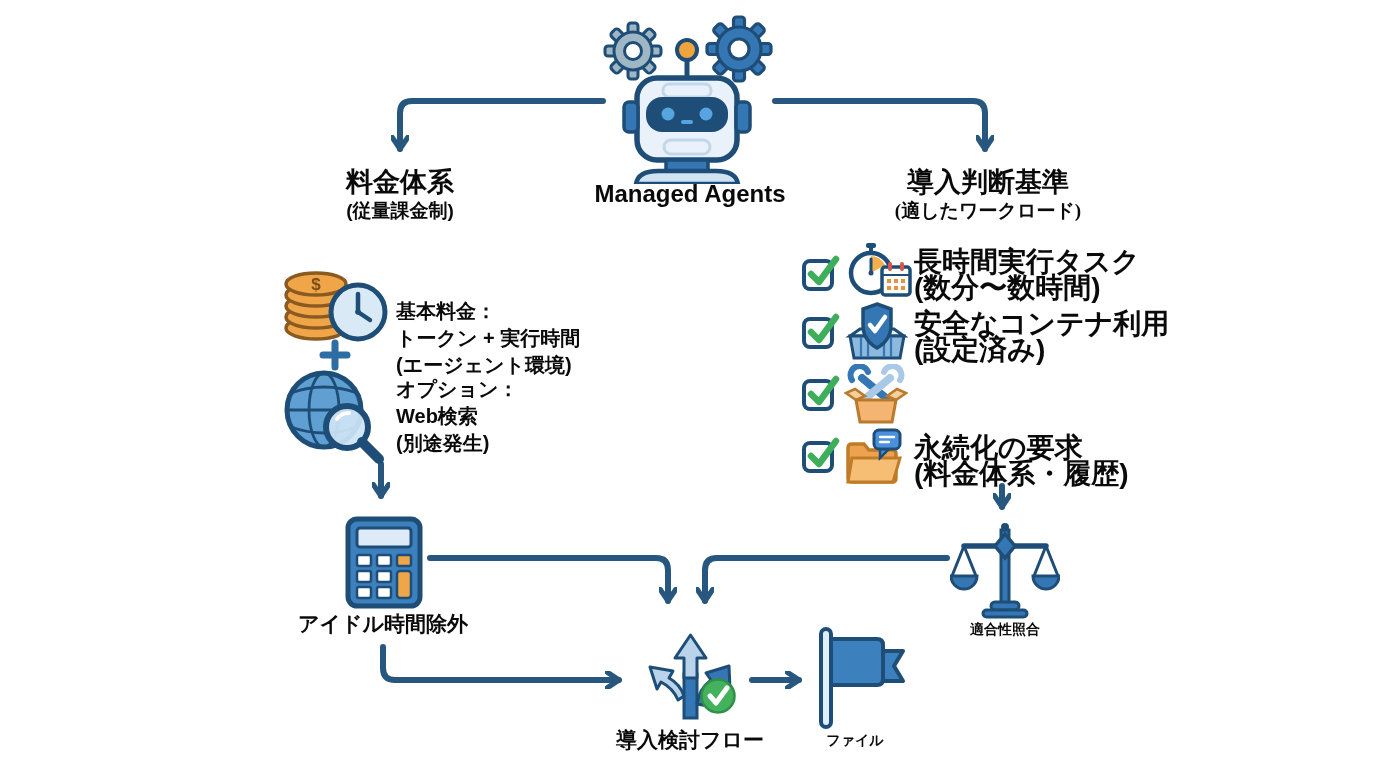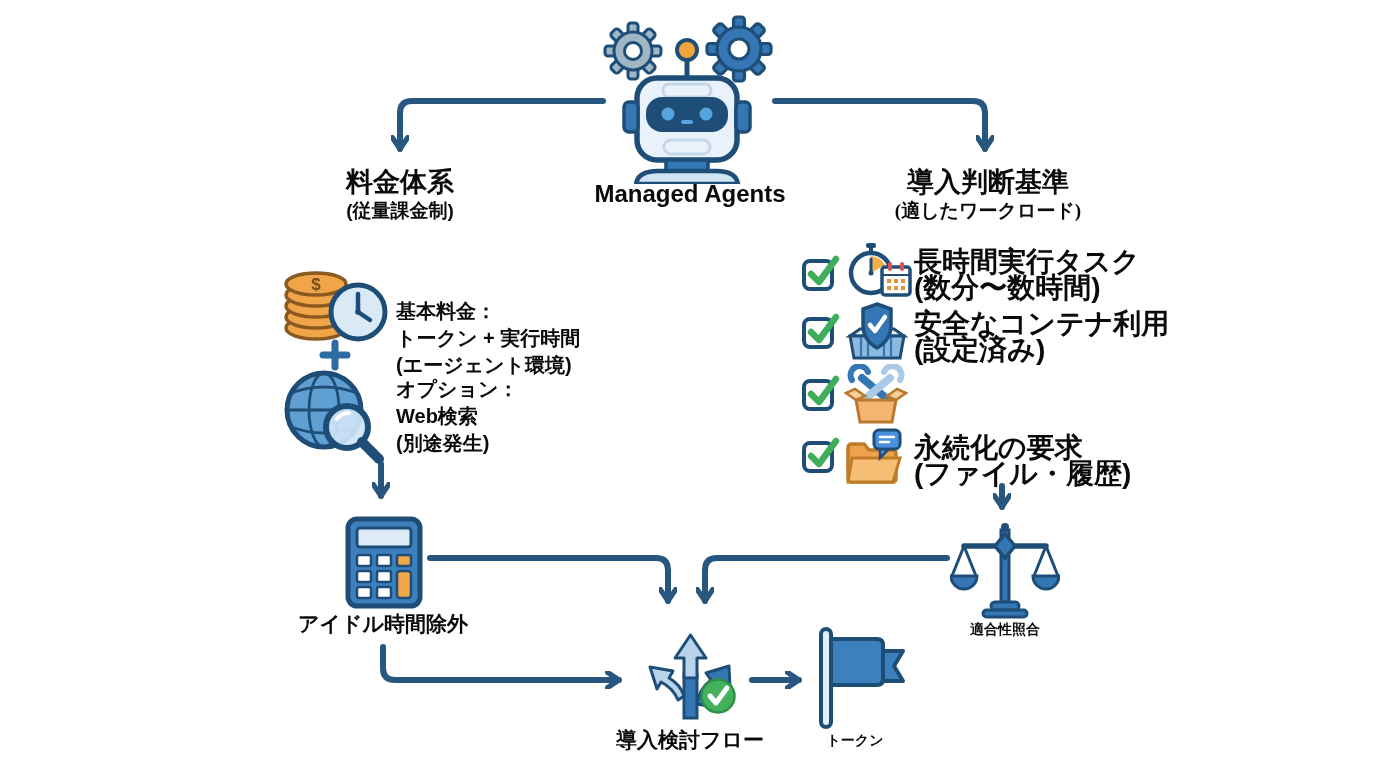--- a/index.html
+++ b/index.html
@@ -220,21 +220,21 @@
   <div class="abs row-lines" style="left:914px;top:249px;">
     <div>長時間実行タスク</div>
     <div>(数分〜数時間)</div>
   </div>
   <div class="abs row-lines" style="left:914px;top:311px;">
     <div>安全なコンテナ利用</div>
     <div>(設定済み)</div>
   </div>
   <div class="abs row-lines" style="left:914px;top:435px;">
     <div>永続化の要求</div>
-    <div>(ファイル・履歴)</div>
+    <div>(料金体系・履歴)</div>
   </div>
 
   <svg class="abs" style="left:950px;top:520px;" width="110" height="104" viewBox="0 0 110 104">
     <circle cx="55" cy="7" r="4" fill="#1e4e77"></circle>
     <rect x="51" y="10" width="8" height="74" fill="#3577b4" stroke="#1e4e77" stroke-width="3"></rect>
     <path d="M14,26 H96" stroke="#1e4e77" stroke-width="5.5" stroke-linecap="round"></path>
     <path d="M55,14 L65,26 L55,38 L45,26 Z" fill="#3577b4" stroke="#1e4e77" stroke-width="3.5"></path>
     <path d="M14,26 L2,56 M14,26 L26,56 M96,26 L84,56 M96,26 L108,56" stroke="#1e4e77" stroke-width="3" fill="none"></path>
     <path d="M1,56 A13,13 0 0 0 27,56 Z" fill="#3577b4" stroke="#1e4e77" stroke-width="3"></path>
     <path d="M83,56 A13,13 0 0 0 109,56 Z" fill="#3577b4" stroke="#1e4e77" stroke-width="3"></path>
@@ -251,15 +251,15 @@
     <circle cx="82" cy="74" r="16.5" fill="#44b15d" stroke="#2f9048" stroke-width="2.5"></circle>
     <path d="M74,74 L80,81 L91,66" fill="none" stroke="#ffffff" stroke-width="5" stroke-linecap="round" stroke-linejoin="round"></path>
   </svg>
   <div class="abs node-label center" style="left:588px;top:727px;width:204px;">導入検討フロー</div>
 
   <svg class="abs" style="left:815px;top:627px;" width="92" height="104" viewBox="0 0 92 104">
     <polygon points="68,24 88,24 79,39 88,54 68,54" fill="#3c80bd" stroke="#1e4e77" stroke-width="4" stroke-linejoin="round"></polygon>
     <path d="M16,12 H62 Q68,12 68,18 V52 Q68,58 62,58 H16 Z" fill="#3c80bd" stroke="#1e4e77" stroke-width="4"></path>
     <rect x="6" y="2" width="10" height="98" rx="5" fill="#dff0fb" stroke="#1e4e77" stroke-width="4"></rect>
   </svg>
-  <div class="abs node-label-lg center" style="left:773px;top:727px;width:164px;">トークン</div>
+  <div class="abs node-label-lg center" style="left:773px;top:727px;width:164px;">ファイル</div>
 
 </div>
 
 </body></html>

